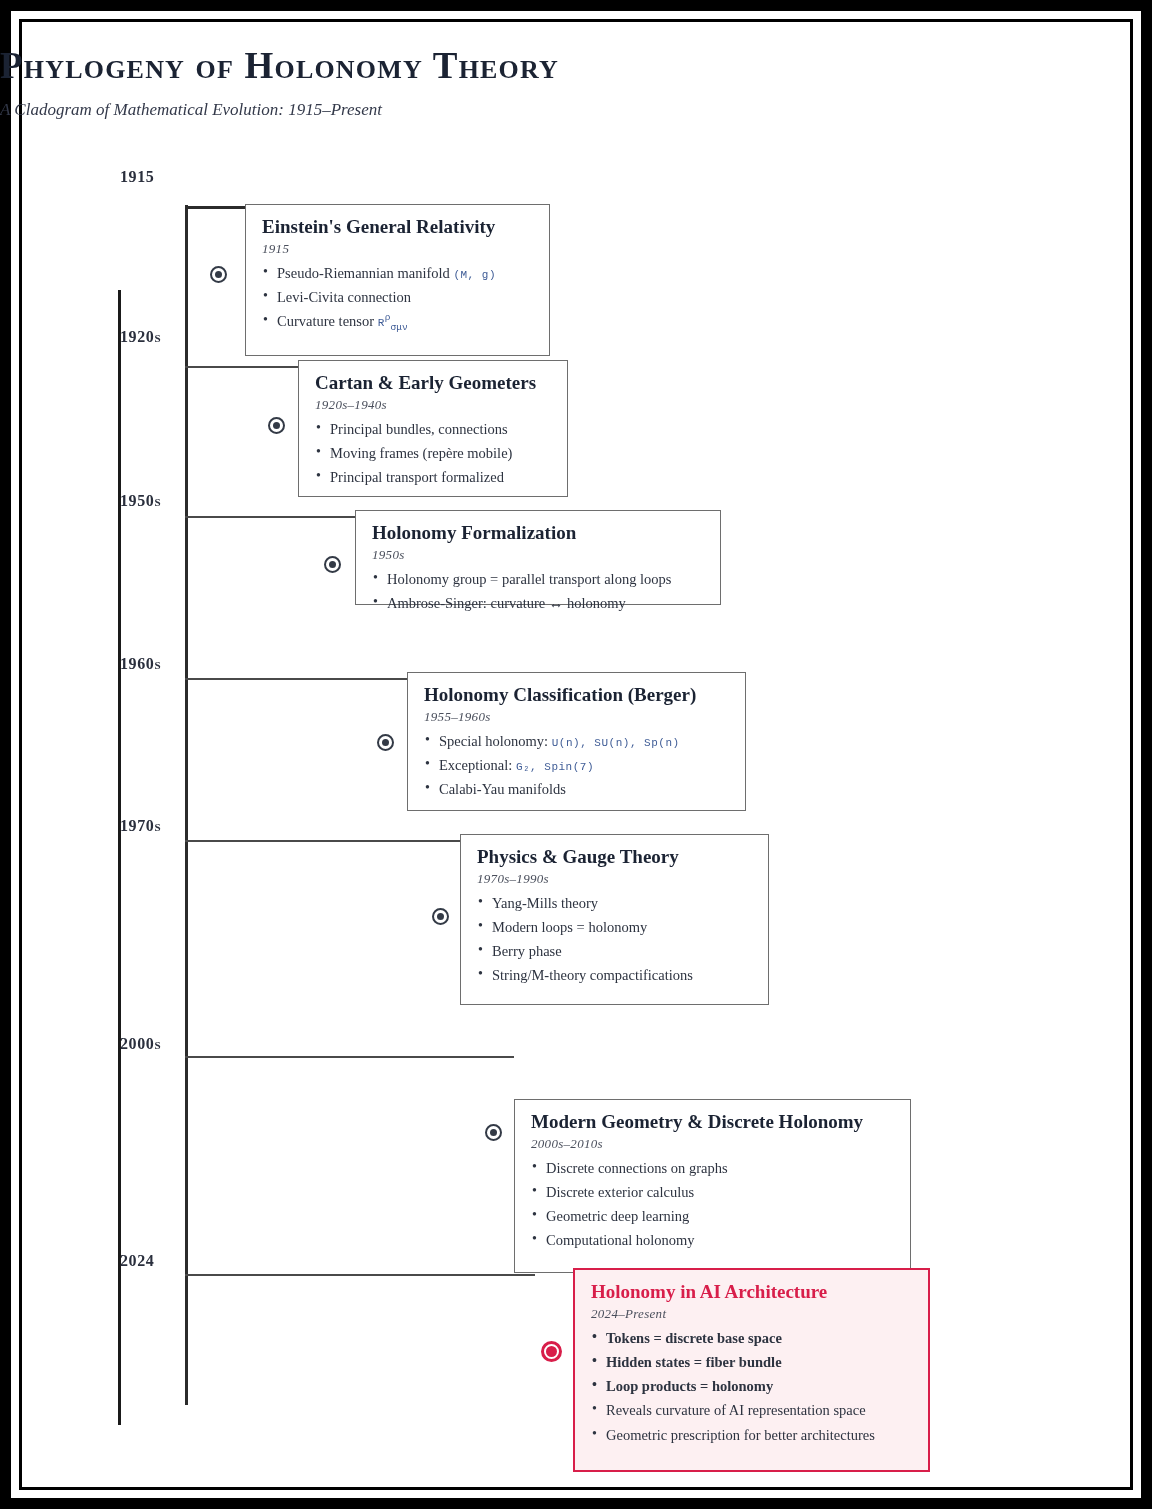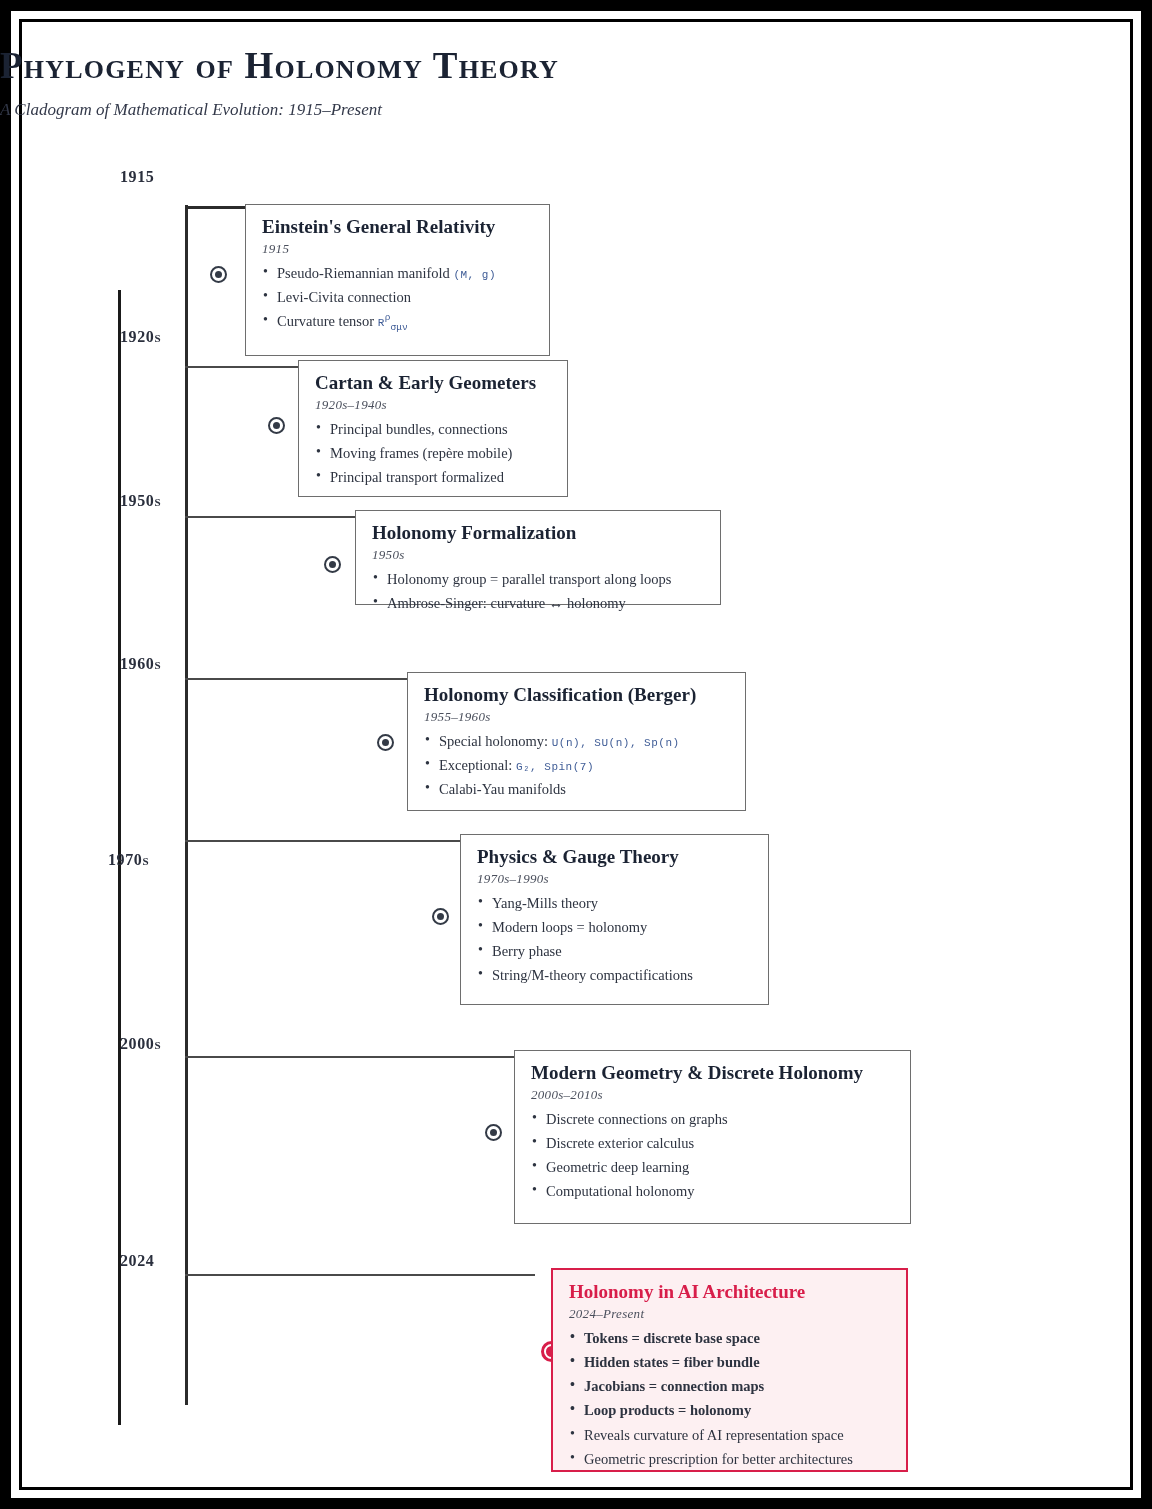--- a/index.html
+++ b/index.html
@@ -100,21 +100,21 @@
   <div id="subtitle">A Cladogram of Mathematical Evolution: 1915–Present</div>
 
   <div id="spine"></div>
   <div id="trunk"></div>
 
   <div id="era-layer">
       <div class="era-label" style="left: 120px; top: 168px;">1915</div>
       <div class="era-label" style="left: 120px; top: 328px;">1920s</div>
       <div class="era-label" style="left: 120px; top: 492px;">1950s</div>
       <div class="era-label" style="left: 120px; top: 655px;">1960s</div>
-      <div class="era-label" style="left: 108px; top: 817px; margin-top: 34px;">1970s</div>
+      <div class="era-label" style="left: 120px; top: 817px;">1970s</div>
       <div class="era-label" style="left: 120px; top: 1035px;">2000s</div>
       <div class="era-label" style="left: 120px; top: 1252px;">2024</div>
     </div>
   <div id="branch-layer">
       <div class="branch first" style="left: 185px; top: 206px; width: 60px;"></div>
       <div class="branch" style="left: 185px; top: 366px; width: 113px;"></div>
       <div class="branch" style="left: 185px; top: 516px; width: 170px;"></div>
       <div class="branch" style="left: 185px; top: 678px; width: 222px;"></div>
       <div class="branch" style="left: 185px; top: 840px; width: 275px;"></div>
       <div class="branch" style="left: 185px; top: 1056px; width: 329px;"></div>
@@ -168,37 +168,36 @@
       <div class="node-box" style="left: 460px; top: 834px; width: 309px; height: 171px;">
         <div class="node-title">Physics &amp; Gauge Theory</div>
         <div class="node-era">1970s–1990s</div>
         <ul class="node-items">
           <li><span>Yang-Mills theory</span></li>
           <li><span>Modern loops = holonomy</span></li>
           <li><span>Berry phase</span></li>
           <li><span>String/M-theory compactifications</span></li>
         </ul>
       </div>
-      <div class="node-box" style="left: 514px; top: 1050px; width: 397px; height: 174px;">
+      <div class="node-box" style="left: 514px; top: 1099px; width: 397px; height: 174px;">
         <div class="node-title">Modern Geometry &amp; Discrete Holonomy</div>
         <div class="node-era">2000s–2010s</div>
         <ul class="node-items">
           <li><span>Discrete connections on graphs</span></li>
           <li><span>Discrete exterior calculus</span></li>
           <li><span>Geometric deep learning</span></li>
           <li><span>Computational holonomy</span></li>
         </ul>
       </div>
-      <div class="node-box highlight" style="left: 551px; top: 1268px; width: 357px; height: 204px;">
+      <div class="node-box highlight" style="left: 573px; top: 1268px; width: 357px; height: 204px;">
         <div class="node-title">Holonomy in AI Architecture</div>
         <div class="node-era">2024–Present</div>
         <ul class="node-items">
           <li class="strong"><span>Tokens = discrete base space</span></li>
           <li class="strong"><span>Hidden states = fiber bundle</span></li>
-          <li class="strong"><span>Jacobians = connection maps</span></li>
           <li class="strong"><span>Loop products = holonomy</span></li>
           <li><span>Reveals curvature of AI representation space</span></li>
           <li><span>Geometric prescription for better architectures</span></li>
         </ul>
       </div>
     </div>
 
 </div>
 
 </body></html>

